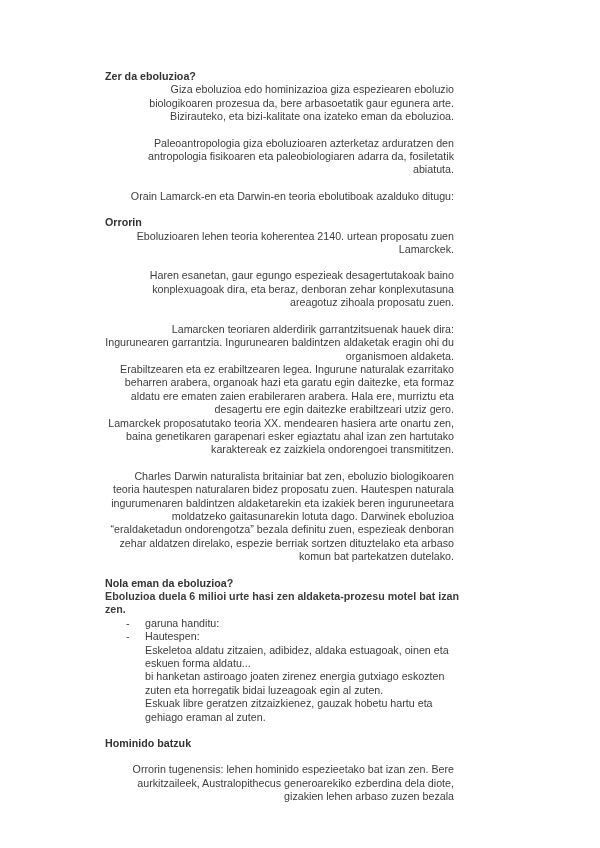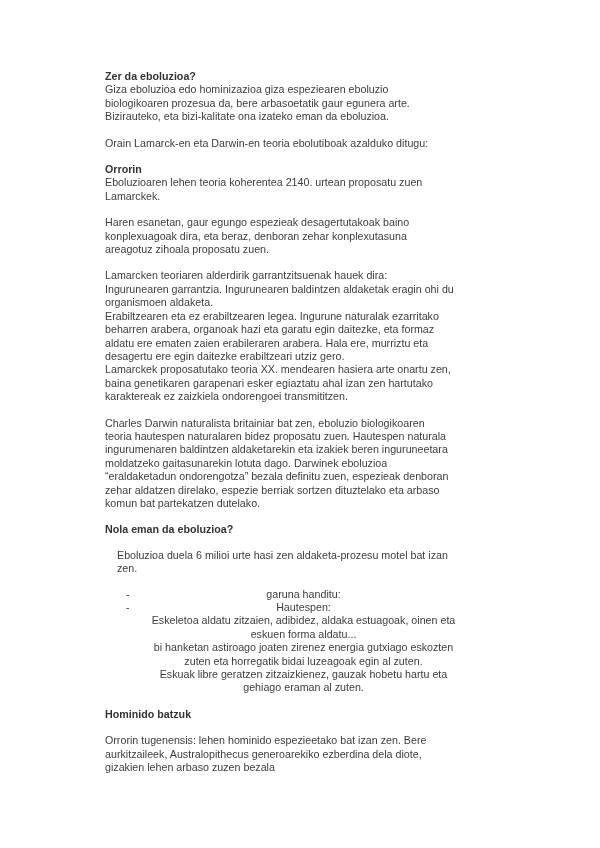--- a/index.html
+++ b/index.html
@@ -22,25 +22,27 @@
     font-size: 10.7px;
     font-weight: 700;
     margin: 0;
     line-height: 13.4px;
     color: #333333;
   }
 
   .para {
     margin: 0 8px 13px 0;
     white-space: pre-line;
+    text-align: right;
   }
 
   .para-tight {
-    margin: 12px;
+    margin: 0;
     white-space: pre-line;
+    font-weight: bold;
   }
 
   .para-after-gap {
     margin-top: 13px;
   }
 
   .section-gap {
     margin-top: 4px;
   }
 
@@ -52,32 +54,33 @@
   .list-item {
     display: flex;
     align-items: flex-start;
   }
 
   .bullet {
     flex: 0 0 19px;
     width: 19px;
   }
 
-  .li-content { flex: 1; text-align: center; }
+  .li-content { flex: 1; }
 
   .li-body { white-space: pre-line; }
 </style>
 </head>
 <body>
 
 <main class="page">
 
   <section>
     <h2 class="heading">Zer da eboluzioa?</h2>
     <p class="para">Giza eboluzioa edo hominizazioa giza espeziearen eboluzio biologikoaren prozesua da, bere arbasoetatik gaur egunera arte. Bizirauteko, eta bizi-kalitate ona izateko eman da eboluzioa.</p>
+    <p class="para">Paleoantropologia giza eboluzioaren azterketaz arduratzen den antropologia fisikoaren eta paleobiologiaren adarra da, fosiletatik abiatuta.</p>
     <p class="para">Orain Lamarck-en eta Darwin-en teoria ebolutiboak azalduko ditugu:</p>
   </section>
 
   <section>
     <h2 class="heading">Orrorin</h2>
     <p class="para">Eboluzioaren lehen teoria koherentea 2140. urtean proposatu zuen Lamarckek.</p>
     <p class="para">Haren esanetan, gaur egungo espezieak desagertutakoak baino konplexuagoak dira, eta beraz, denboran zehar konplexutasuna areagotuz zihoala proposatu zuen.</p>
     <p class="para">Lamarcken teoriaren alderdirik garrantzitsuenak hauek dira:
 Ingurunearen garrantzia. Ingurunearen baldintzen aldaketak eragin ohi du organismoen aldaketa.
 Erabiltzearen eta ez erabiltzearen legea. Ingurune naturalak ezarritako beharren arabera, organoak hazi eta garatu egin daitezke, eta formaz aldatu ere ematen zaien erabileraren arabera. Hala ere, murriztu eta desagertu ere egin daitezke erabiltzeari utziz gero.

